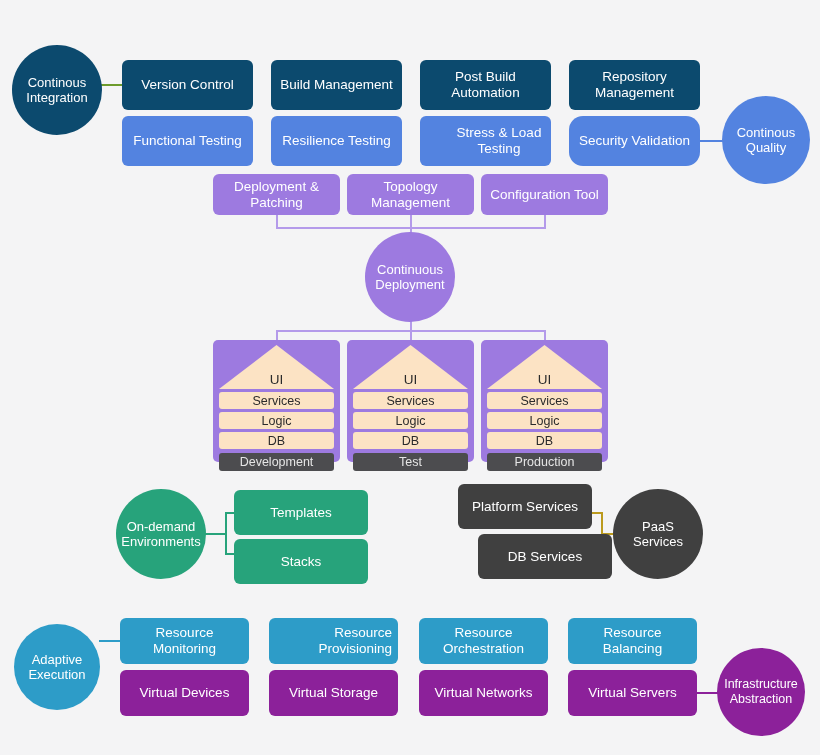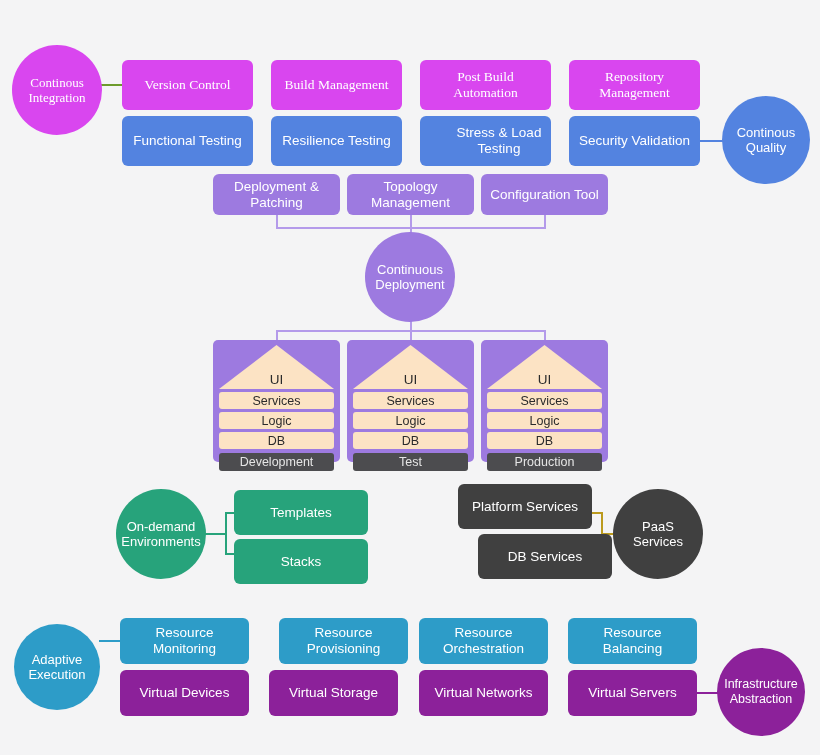--- a/index.html
+++ b/index.html
@@ -31,21 +31,21 @@
     border-radius:50%;
     font-size:13px;
     font-weight:400;
     padding:0 4px;
   }
   .conn{position:absolute;z-index:1;}
   .conn.h{height:2px;}
   .conn.v{width:2px;}
 
   
-  .c-green   {background:#d946ef;font-family:Liberation Serif, serif;}
+  .c-green   {background:#0c4a6e;}
   .c-blue    {background:#5383e0;}
   .c-violet  {background:#9d7ae0;}
   .c-teal    {background:#27a37b;}
   .c-gold    {background:#404040;}
   .c-cyan    {background:#2d9cc8;}
   .c-magenta {background:#8c219a;}
 
   .ln-green   {background:#6d9b2c;}
   .ln-blue    {background:#5383e0;}
   .ln-violet  {background:#b49aea;}
@@ -116,21 +116,21 @@
   <div class="node pill c-green" style="left:122px;top:60px;width:131px;height:50px;">Version Control</div>
   <div class="node pill c-green" style="left:271px;top:60px;width:131px;height:50px;">Build Management</div>
   <div class="node pill c-green" style="left:420px;top:60px;width:131px;height:50px;">Post Build Automation</div>
   <div class="node pill c-green" style="left:569px;top:60px;width:131px;height:50px;">Repository Management</div>
 
   <div class="conn h ln-blue" style="left:700px;top:140px;width:24px;"></div>
 
   <div class="node pill c-blue" style="left:122px;top:116px;width:131px;height:50px;">Functional Testing</div>
   <div class="node pill c-blue" style="left:271px;top:116px;width:131px;height:50px;">Resilience Testing</div>
   <div class="node pill c-blue" style="left:420px;top:116px;width:131px;height:50px;padding-left:33px;">Stress &amp; Load Testing</div>
-  <div class="node pill c-blue" style="left:569px;top:116px;width:131px;height:50px;">Security Validation</div>
+  <div class="node pill c-blue" style="left:569px;top:116px;width:131px;height:50px;border-radius:14px;">Security Validation</div>
 
   <div class="node circle c-blue" style="left:722px;top:96px;width:88px;height:88px;">Continous Quality</div>
 
   <div class="node pill c-violet" style="left:213px;top:174px;width:127px;height:41px;">Deployment &amp; Patching</div>
   <div class="node pill c-violet" style="left:347px;top:174px;width:127px;height:41px;">Topology Management</div>
   <div class="node pill c-violet" style="left:481px;top:174px;width:127px;height:41px;">Configuration Tool</div>
 
   <div class="conn v ln-violet" style="left:276px;top:213px;height:16px;"></div>
   <div class="conn v ln-violet" style="left:410px;top:213px;height:16px;"></div>
   <div class="conn v ln-violet" style="left:544px;top:213px;height:16px;"></div>
@@ -202,21 +202,21 @@
   <div class="node pill c-gold" style="left:458px;top:484px;width:134px;height:45px;">Platform Services</div>
   <div class="node pill c-gold" style="left:458px;top:534px;width:134px;height:45px;margin-left:20px;">DB Services</div>
 
   <div class="node circle c-gold" style="left:613px;top:489px;width:90px;height:90px;">PaaS Services</div>
 
   <div class="conn h ln-cyan" style="left:99px;top:640px;width:22px;"></div>
 
   <div class="node circle c-cyan" style="left:14px;top:624px;width:86px;height:86px;">Adaptive Execution</div>
 
   <div class="node pill c-cyan" style="left:120px;top:618px;width:129px;height:46px;">Resource Monitoring</div>
-  <div class="node pill c-cyan" style="left:279px;top:618px;width:129px;height:46px;">Resource Provisioning</div>
+  <div class="node pill c-cyan" style="left:269px;top:618px;width:129px;height:46px;text-align:right;">Resource Provisioning</div>
   <div class="node pill c-cyan" style="left:419px;top:618px;width:129px;height:46px;">Resource Orchestration</div>
   <div class="node pill c-cyan" style="left:568px;top:618px;width:129px;height:46px;">Resource Balancing</div>
 
   <div class="conn h ln-magenta" style="left:697px;top:692px;width:22px;"></div>
 
   <div class="node pill c-magenta" style="left:120px;top:670px;width:129px;height:46px;">Virtual Devices</div>
   <div class="node pill c-magenta" style="left:269px;top:670px;width:129px;height:46px;">Virtual Storage</div>
   <div class="node pill c-magenta" style="left:419px;top:670px;width:129px;height:46px;">Virtual Networks</div>
   <div class="node pill c-magenta" style="left:568px;top:670px;width:129px;height:46px;">Virtual Servers</div>
 

